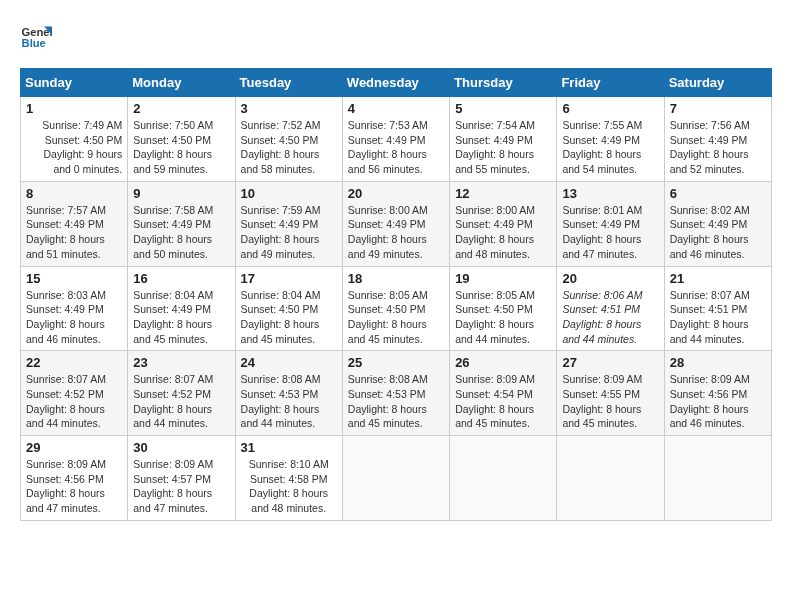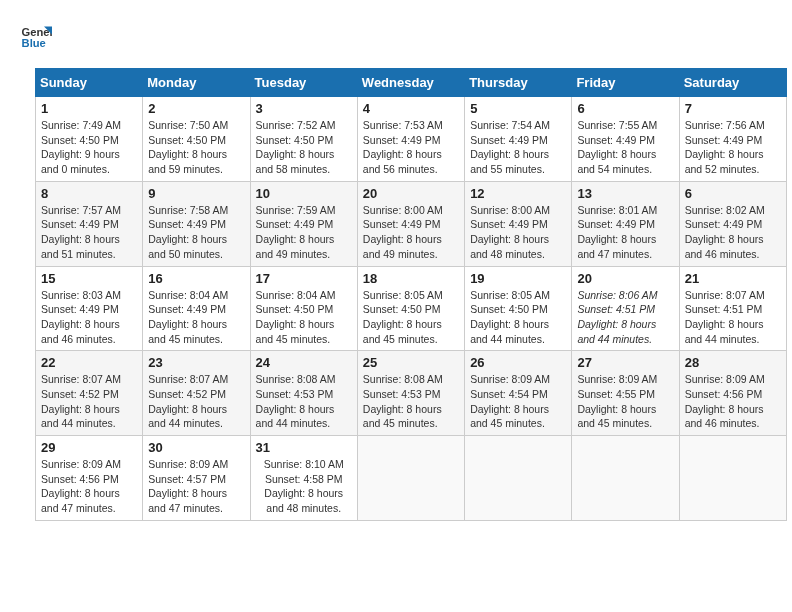--- a/index.html
+++ b/index.html
@@ -32,21 +32,20 @@
       color: #333;
     }
     .location {
       font-size: 14px;
       color: #555;
     }
     .calendar {
       width: 100%;
       border-collapse: collapse;
       font-size: 11px;
-      margin-left: 15px;
     }
     .calendar th {
       background: #1a6faf;
       color: #fff;
       padding: 6px 4px;
       text-align: left;
       font-size: 13px;
       font-weight: bold;
       border: 1px solid #1a6faf;
     }
@@ -103,21 +102,21 @@
         <th>Wednesday</th>
         <th>Thursday</th>
         <th>Friday</th>
         <th>Saturday</th>
       </tr>
   </thead>
   <tbody id="calendar-body">
       <tr>
         <td>
           <span class="day-num">1</span>
-          <div class="day-info" style="white-space: pre-line;">Sunrise: 7:49 AM
+          <div class="day-info" style="white-space: pre-line; text-align: right;">Sunrise: 7:49 AM
 Sunset: 4:50 PM
 Daylight: 9 hours
 and 0 minutes.</div>
         </td>
         <td>
           <span class="day-num">2</span>
           <div class="day-info" style="white-space: pre-line;">Sunrise: 7:50 AM
 Sunset: 4:50 PM
 Daylight: 8 hours
 and 59 minutes.</div>

